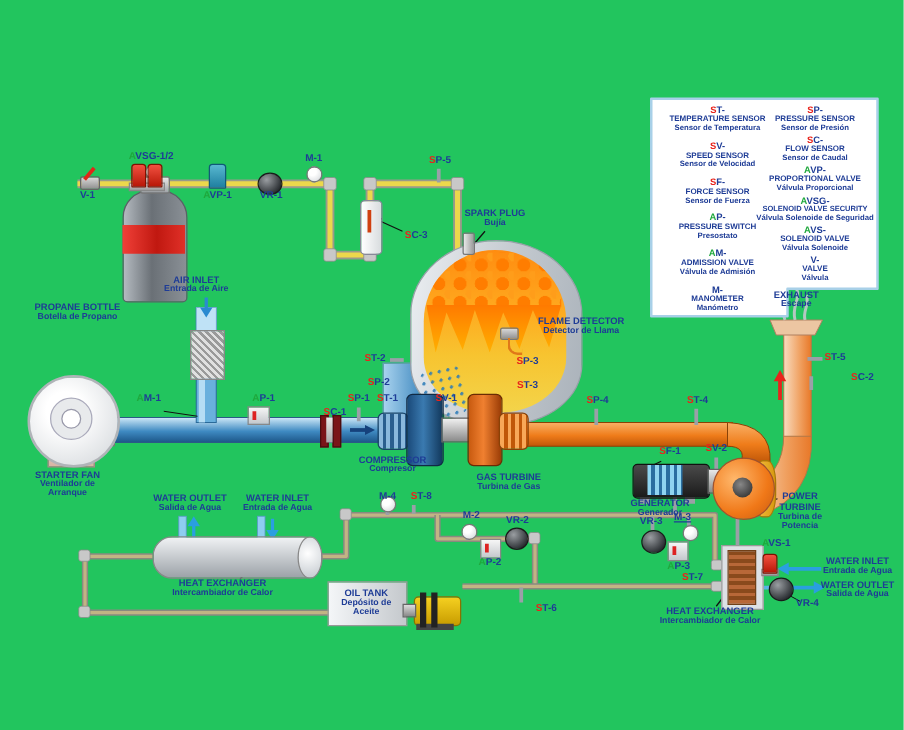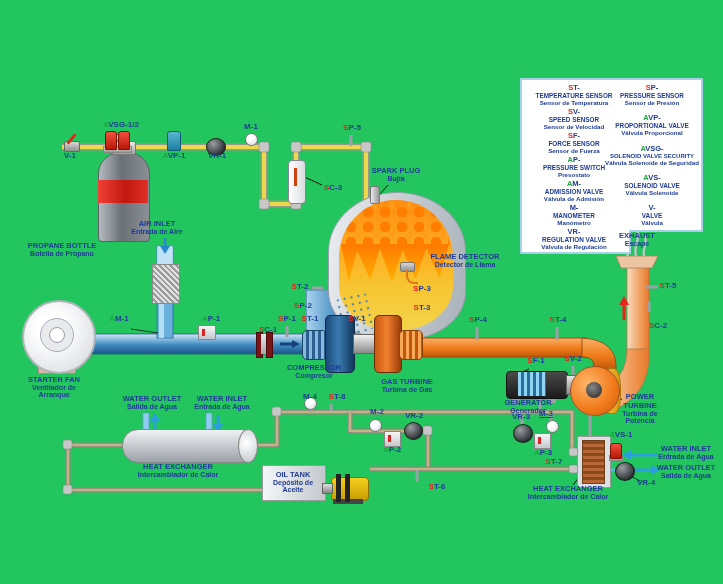--- a/index.html
+++ b/index.html
@@ -338,32 +338,32 @@
     <div class="lg-entry">
       <div class="lg-code fl-green">AM-</div>
       <div class="lg-en">ADMISSION VALVE</div>
       <div class="lg-es">Válvula de Admisión</div>
     </div>
     <div class="lg-entry">
       <div class="lg-code">M-</div>
       <div class="lg-en">MANOMETER</div>
       <div class="lg-es">Manómetro</div>
     </div>
-    <div class="lg-entry">
-      <div class="lg-code">VR-</div>
-      <div class="lg-en">REGULATION VALVE</div>
-      <div class="lg-es">Válvula de Regulación</div>
-    </div>
   </div>
 
   <div class="lg-col" style="left:604px;top:83px;width:96px;height:143px;">
     <div class="lg-entry">
       <div class="lg-code fl-red">SP-</div>
       <div class="lg-en">PRESSURE SENSOR</div>
       <div class="lg-es">Sensor de Presión</div>
+    </div>
+    <div class="lg-entry">
+      <div class="lg-code fl-red">SC-</div>
+      <div class="lg-en">FLOW SENSOR</div>
+      <div class="lg-es">Sensor de Caudal</div>
     </div>
     <div class="lg-entry">
       <div class="lg-code fl-green">AVP-</div>
       <div class="lg-en">PROPORTIONAL VALVE</div>
       <div class="lg-es">Válvula Proporcional</div>
     </div>
     <div class="lg-entry">
       <div class="lg-code fl-green">AVSG-</div>
       <div class="lg-en" style="font-size:6px;">SOLENOID VALVE SECURITY</div>
       <div class="lg-es">Válvula Solenoide de Seguridad</div>
@@ -395,21 +395,21 @@
   <div class="lbl fl-green" style="left:211px;top:315px;">AP-1</div>
   <div class="lbl fl-red" style="left:268px;top:326px;">SC-1</div>
   <div class="lbl fl-red" style="left:287px;top:315px;">SP-1</div>
   <div class="lbl fl-red" style="left:310px;top:315px;">ST-1</div>
   <div class="lbl fl-red" style="left:357px;top:315px;">SV-1</div>
   <div class="lbl fl-red" style="left:478px;top:316px;">SP-4</div>
   <div class="lbl fl-red" style="left:558px;top:316px;">ST-4</div>
   <div class="lbl fl-red" style="left:536px;top:357px;">SF-1</div>
   <div class="lbl fl-red" style="left:573px;top:355px;">SV-2</div>
   <div class="lbl fl-red" style="left:668px;top:282px;">ST-5</div>
-  <div class="lbl fl-red" style="left:658px;top:298px;margin-top:24px;">SC-2</div>
+  <div class="lbl fl-red" style="left:690px;top:298px;">SC-2</div>
   <div class="lbl" style="left:310px;top:393px;">M-4</div>
   <div class="lbl fl-red" style="left:337px;top:393px;">ST-8</div>
   <div class="lbl" style="left:377px;top:408px;">M-2</div>
   <div class="lbl" style="left:414px;top:412px;">VR-2</div>
   <div class="lbl fl-green" style="left:392px;top:446px;">AP-2</div>
   <div class="lbl fl-red" style="left:422px;top:483px;padding-left:30px;">ST-6</div>
   <div class="lbl" style="left:521px;top:413px;">VR-3</div>
   <div class="lbl" style="left:546px;top:410px;text-decoration:underline;">M-3</div>
   <div class="lbl fl-green" style="left:543px;top:449px;">AP-3</div>
   <div class="lbl fl-red" style="left:554px;top:458px;">ST-7</div>

